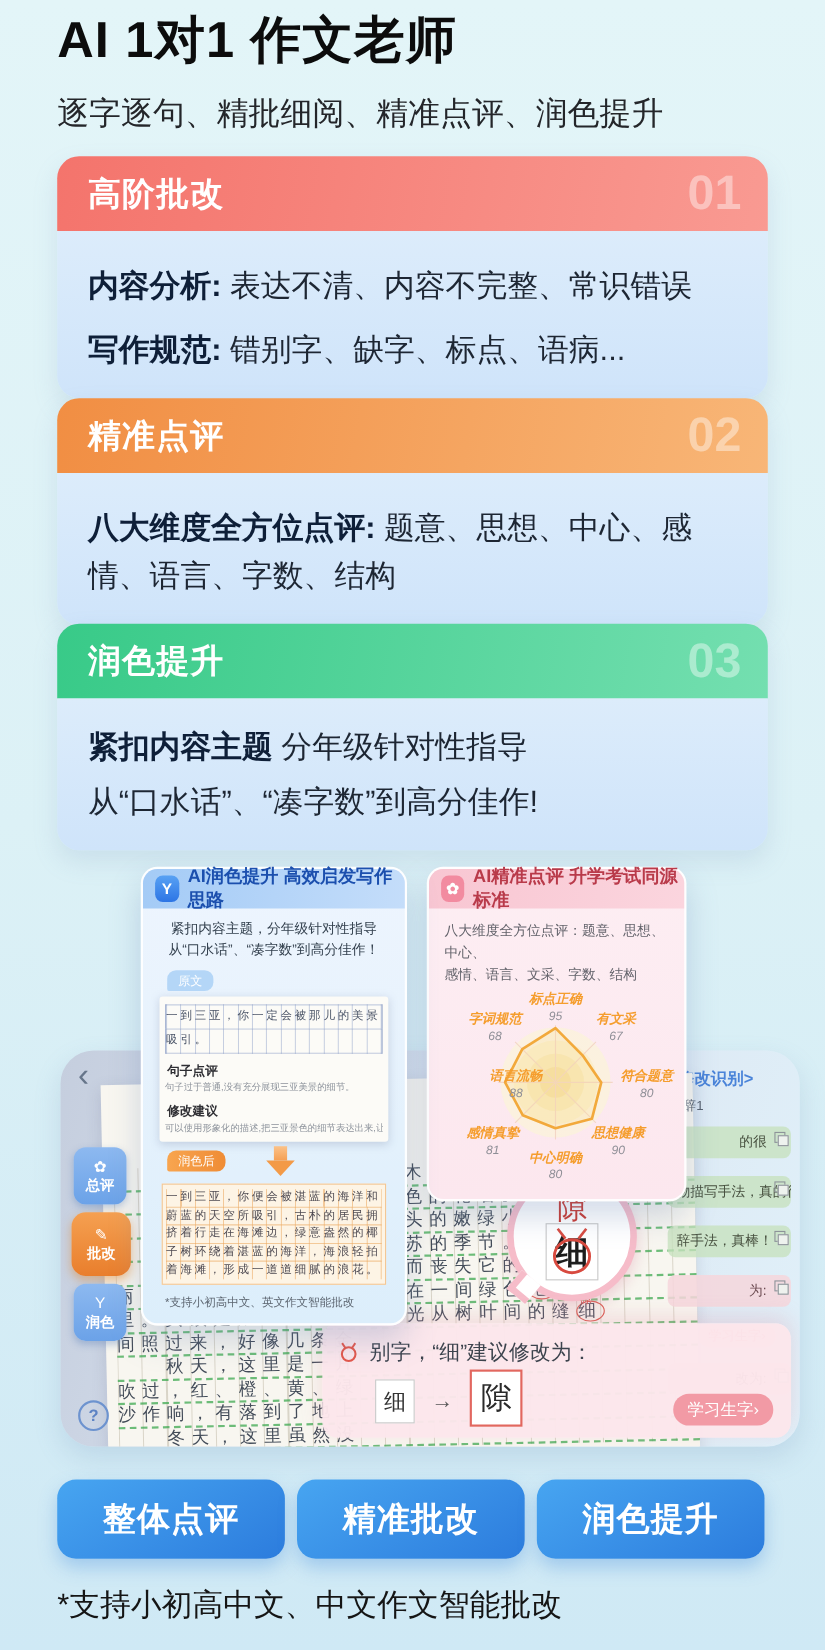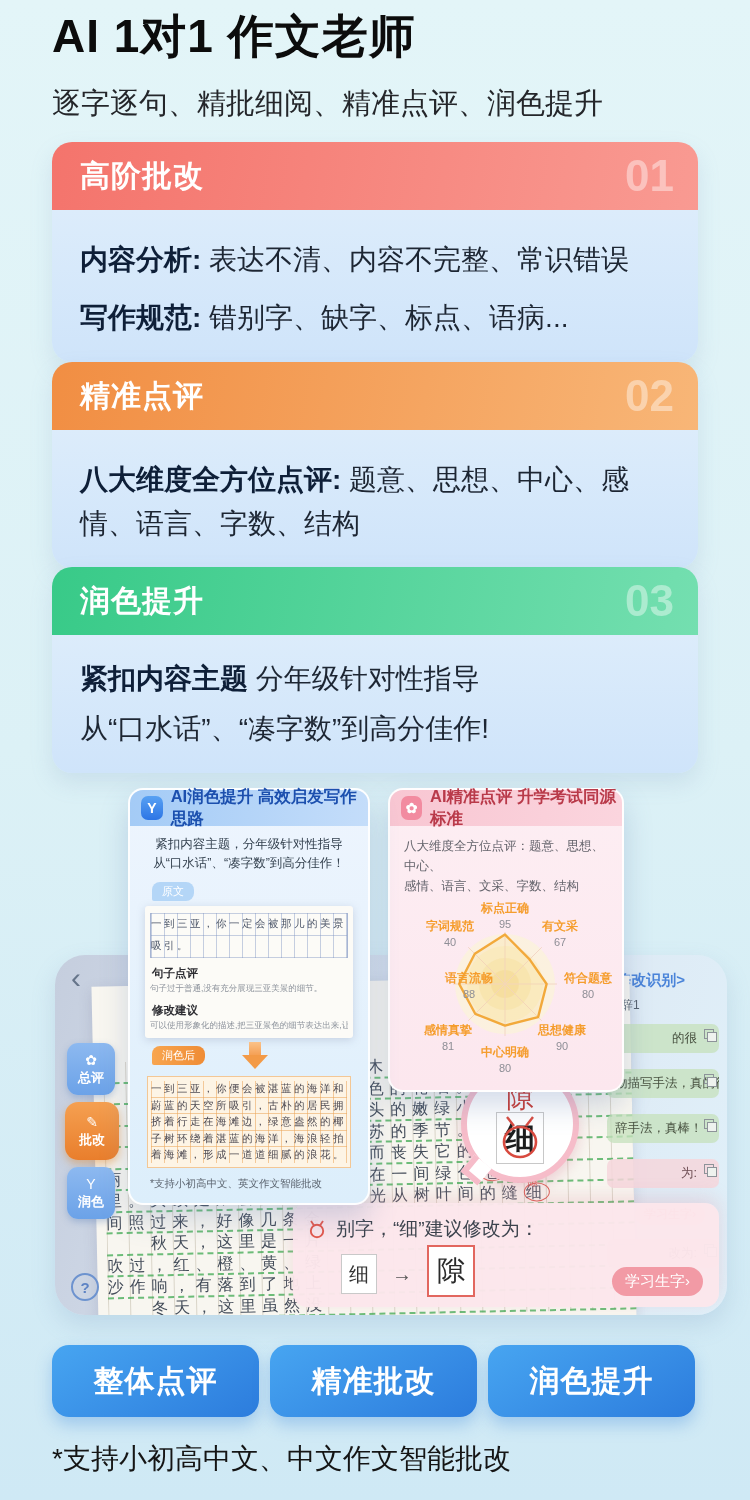--- a/index.html
+++ b/index.html
@@ -118,21 +118,21 @@
   .orow:first-child{border-top:none;}
   .pfoot{margin:9px 0 12px 20px;font-size:10.5px;color:#5c6570;}
 
   .rcard{left:388px;top:33px;width:232px;z-index:9;background:linear-gradient(180deg,#fdeef3,#fce7ee);}
   .rcard-head{height:36px;background:linear-gradient(90deg,#f8c6d2,#fbd5de);border-radius:13px 13px 0 0;
         display:flex;align-items:center;gap:8px;padding-left:11px;}
   .ricon{background:#f28ba0;}
   .rcard-title{font-size:16.5px;font-weight:bold;color:#b93a4a;}
   .rdesc{margin:10px 14px 0;font-size:12.5px;color:#63636b;line-height:20px;}
   .radar-wrap{position:relative;width:232px;height:192px;margin-top:2px;}
-  .rlab{position:absolute;transform:translate(-50%,0);text-align:center;}
+  .rlab{position:absolute;transform:translate(-50%,0);text-align:center;font-style:italic;}
   .rlab .n{font-size:12px;font-weight:bold;color:#f59d2d;white-space:nowrap;}
   .rlab .v{font-size:11px;color:#8e8e96;margin-top:1px;}
 
   
   .bbtn{position:absolute;top:1345px;width:207px;height:72px;border-radius:17px;border:none;
         background:linear-gradient(150deg,#47a5f1,#2c7cdd);color:#fff;font-size:30px;font-weight:bold;
         font-family:"Liberation Sans",sans-serif;display:flex;align-items:center;justify-content:center;
         box-shadow:0 8px 16px rgba(70,140,220,.35);letter-spacing:1px;}
   .footnote{position:absolute;left:52px;top:1440px;font-size:28px;color:#151515;}
 </style>
@@ -328,21 +328,21 @@
             <div class="n">中心明确</div>
             <div class="v">80</div>
           </div><div class="rlab" style="left: 58px; top: 124px;">
             <div class="n">感情真挚</div>
             <div class="v">81</div>
           </div><div class="rlab" style="left: 32px; top: 72px; margin-left: 47px;">
             <div class="n">语言流畅</div>
             <div class="v">88</div>
           </div><div class="rlab" style="left: 60px; top: 20px;">
             <div class="n">字词规范</div>
-            <div class="v">40</div>
+            <div class="v">68</div>
           </div></div>
     </div>
   </div>
 
   <button class="bbtn" style="left:52px;">整体点评</button>
   <button class="bbtn" style="left:270px;">精准批改</button>
   <button class="bbtn" style="left:488px;">润色提升</button>
 
   <div class="footnote">*支持小初高中文、中文作文智能批改</div>
 </div>

